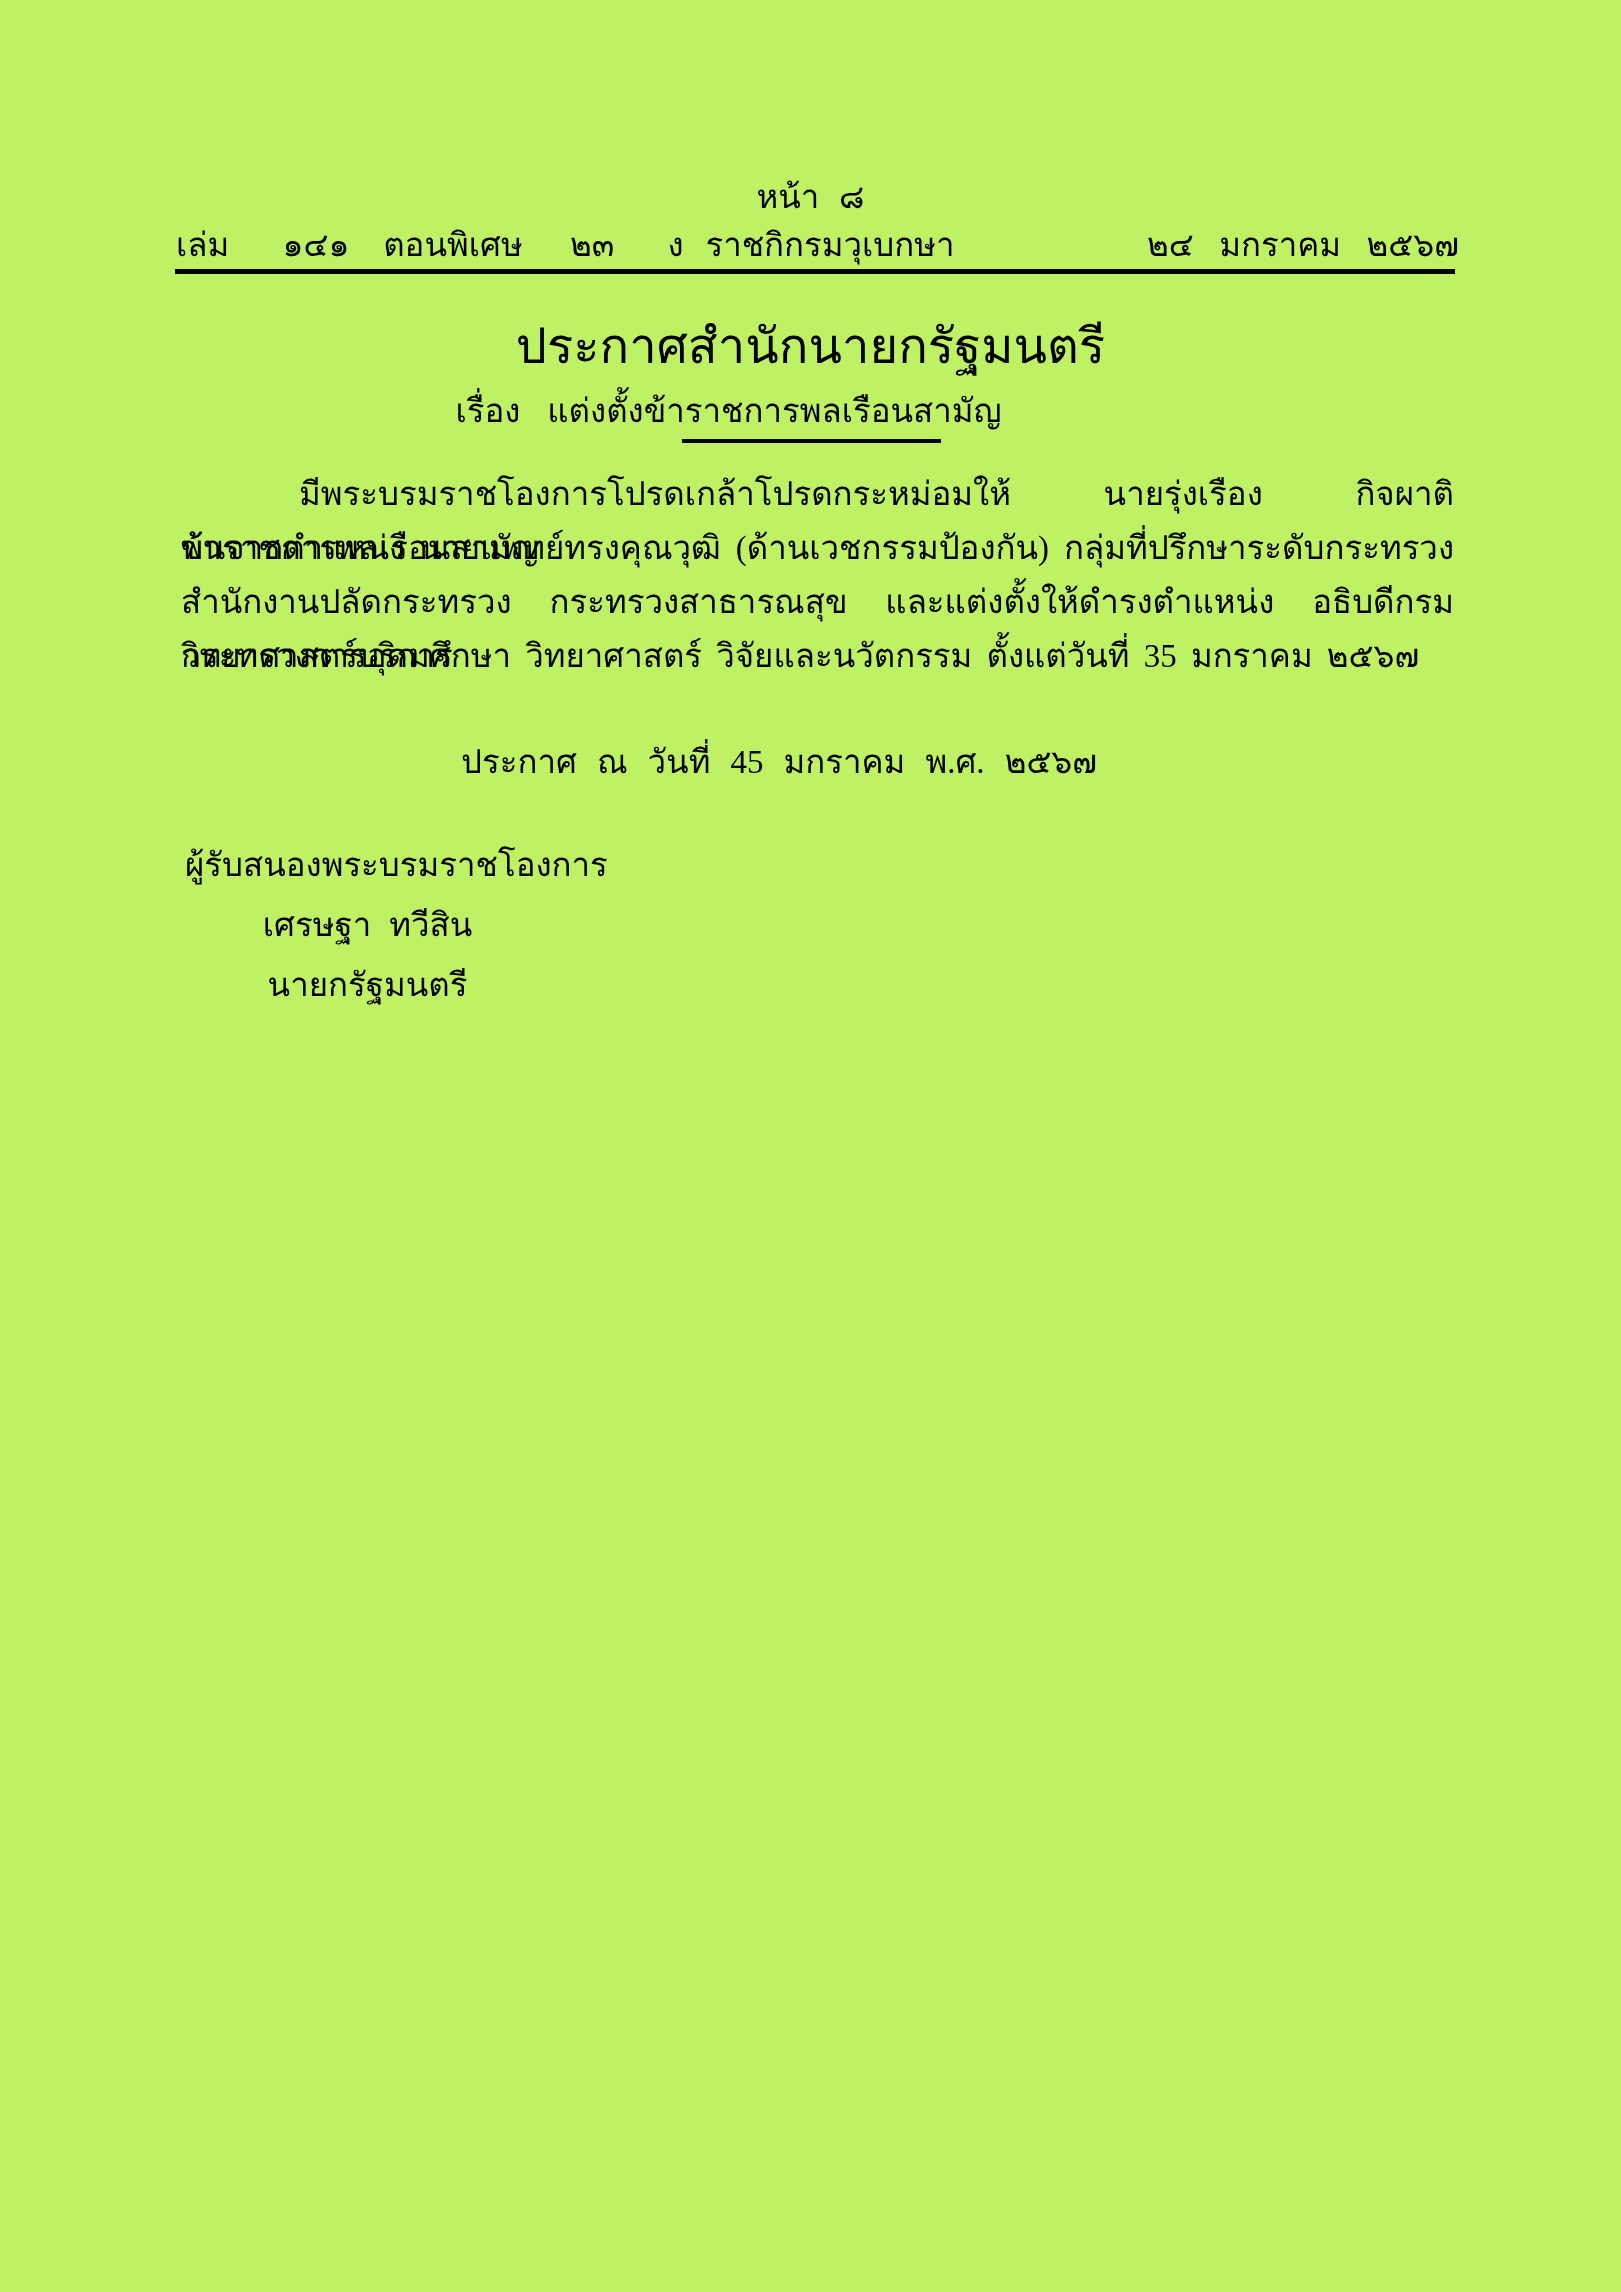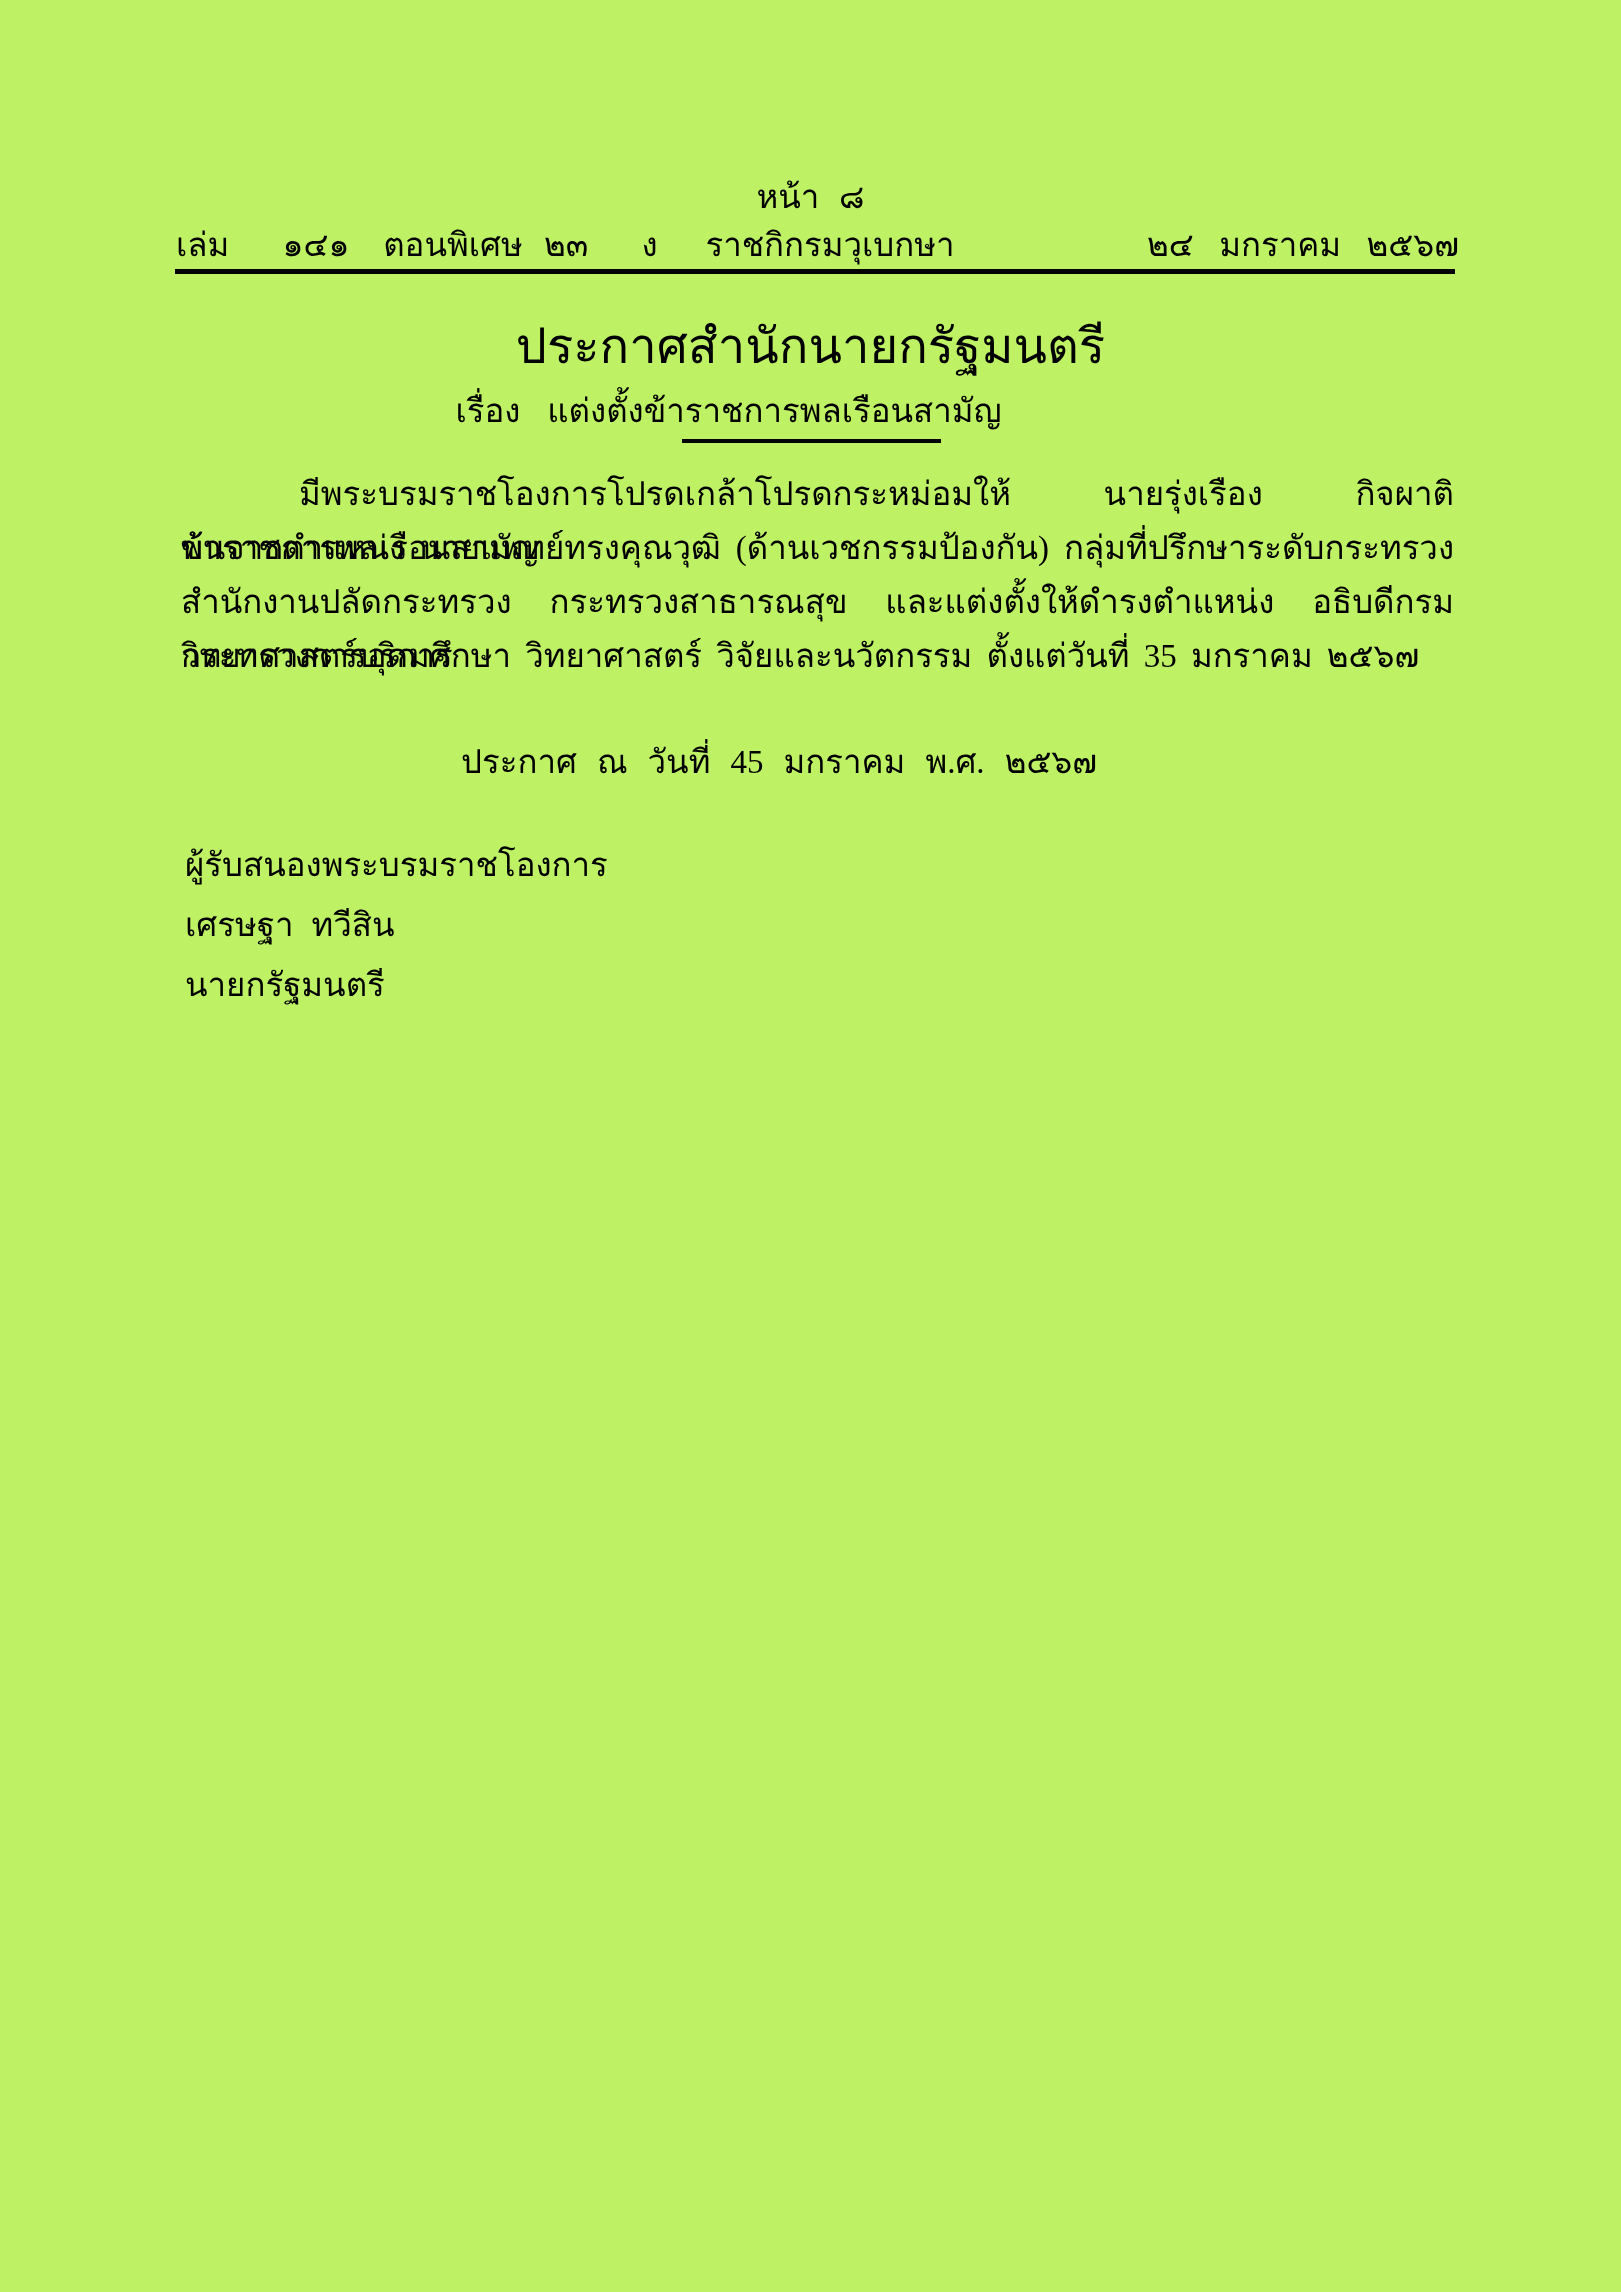--- a/index.html
+++ b/index.html
@@ -24,21 +24,21 @@
   
   .masthead-row {
     position: absolute; top: 223px; left: 176px; width: 1283px;
     height: 45px;
     display: flex; justify-content: space-between; align-items: baseline;
     font-size: 33px; line-height: 45px;
   }
   .mast-left span { display: inline-block; }
   .gap46 { margin-right: 45px; }
   .gap26 { margin-right: 25.5px; }
-  .gap25 { margin-right: 13px; }
+  .gap25 { margin-right: 39px; }
   .mast-center {
     position: absolute; top: 223px; left: 830px; transform: translateX(-50%);
     font-size: 33px; line-height: 45px; white-space: nowrap;
   }
   .mast-right { display: flex; gap: 25.5px; align-items: baseline; }
   
   .header-rule {
     position: absolute; top: 269px; left: 175px;
     width: 1280px; height: 4.9px; background: #000000;
   }
@@ -75,21 +75,21 @@
     position: absolute; top: 735px; left: 461px;
     font-size: 33px; line-height: 54px; word-spacing: 11.8px;
     white-space: nowrap;
   }
   
   .countersign-block {
     position: absolute; top: 835px; left: 185px; width: 365px;
     font-size: 33px; line-height: 60px;
   }
   .cs-label { text-align: left; white-space: nowrap; }
-  .cs-name, .cs-pos { text-align: left; word-spacing: 9.8px; white-space: nowrap; }
+  .cs-name, .cs-pos { text-align: center; word-spacing: 9.8px; white-space: nowrap; }
 </style>
 </head>
 <body>
 
 <div class="page">
 
   <div class="page-num-row">
     <span>หน้า</span>
     <span>๘</span>
   </div>

